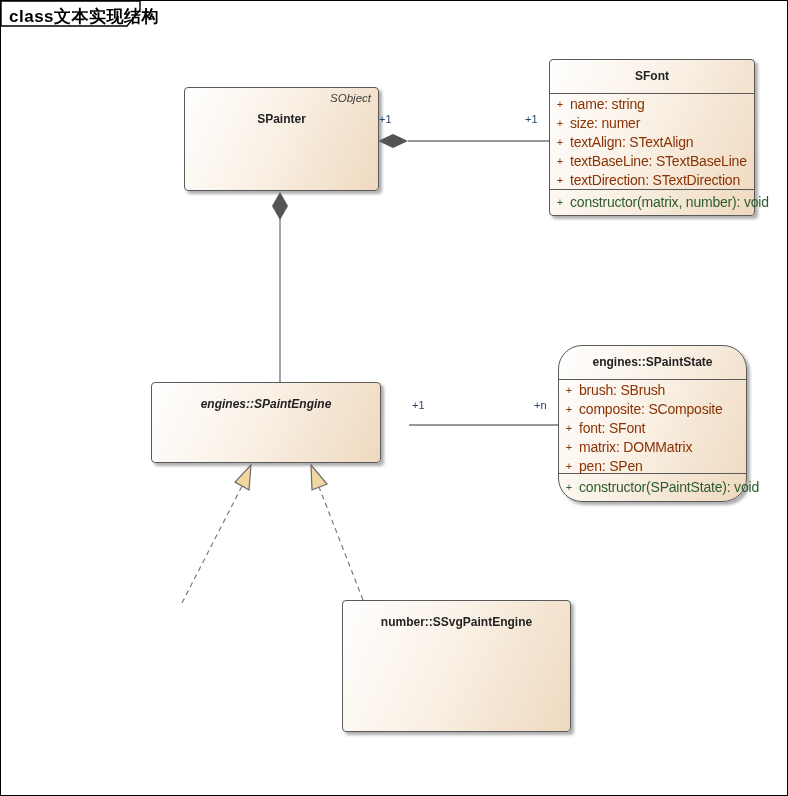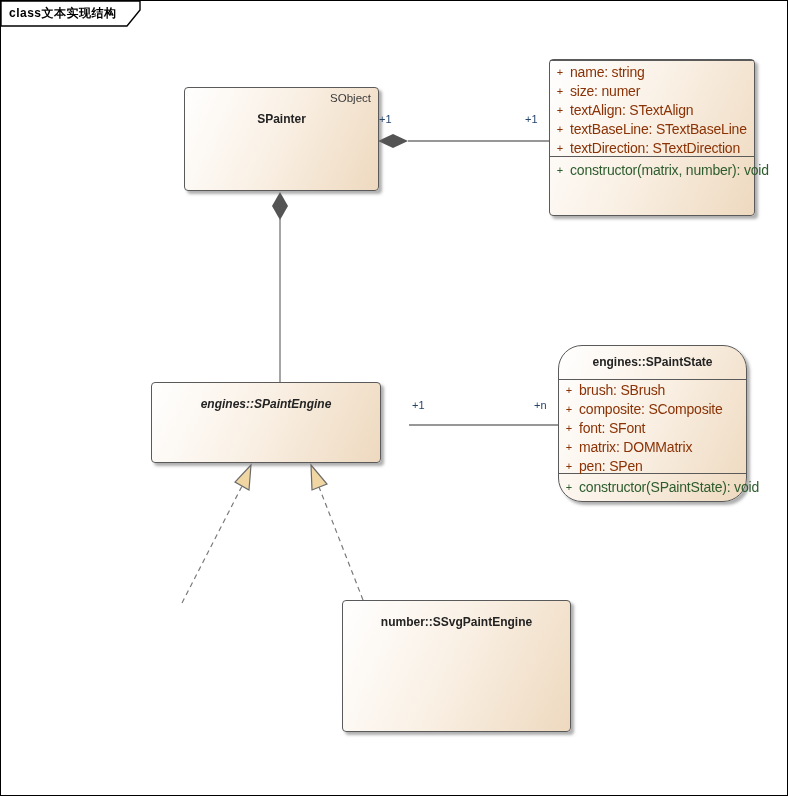--- a/index.html
+++ b/index.html
@@ -5,38 +5,38 @@
   html,body{margin:0;padding:0;background:#fff;}
   #canvas{
     position:relative;width:786px;height:794px;border:1px solid #000;
     background:#fff;overflow:hidden;
     font-family:"Liberation Sans",sans-serif;
   }
   
   .frame-tab{position:absolute;left:0;top:0;width:150px;height:28px;}
   .frame-tab svg{position:absolute;left:0;top:0;}
   .frame-tab .tab-label{
-    position:absolute;left:8px;top:4px;font-size:12px;font-weight:bold;color:#000;
+    position:absolute;left:8px;top:4px;font-size:17px;font-weight:bold;color:#000;
     white-space:nowrap;letter-spacing:0.5px;
   }
   
   .uml-class{
     position:absolute;box-sizing:border-box;
     border:1.4px solid #5a5a5a;border-radius:4px;
     background:linear-gradient(115deg,#ffffff 0%,#faf1e6 45%,#eed9bf 100%);
     box-shadow:3px 3px 3px rgba(110,110,110,0.55);
     color:#232323;
   }
   .uml-title{
     text-align:center;font-size:12px;font-weight:bold;color:#232323;
     white-space:nowrap;
   }
   .uml-title.abstract{font-style:italic;}
   .stereotype{
-    position:absolute;top:4px;right:7px;font-size:11.5px;color:#3a3a3a;
+    position:absolute;top:4px;right:7px;font-size:11.5px;font-style:italic;color:#3a3a3a;
   }
   .compartment{border-top:1.2px solid #5a5a5a;box-sizing:border-box;}
   .member-row{display:flex;align-items:center;height:19px;white-space:nowrap;}
   .member-vis{width:20px;text-align:center;flex:0 0 20px;font-size:11px;}
   .member-text{font-size:14px;letter-spacing:-0.2px;}
   .attr .member-vis,.attr .member-text{color:#8a3205;}
   .oper .member-vis,.oper .member-text{color:#2d5c2d;}
   
   .mult{
     position:absolute;font-size:11px;color:#26456b;white-space:nowrap;
@@ -83,20 +83,23 @@
     </svg>
     <span class="tab-label">class文本实现结构</span>
   </div>
 
   <div class="uml-class" style="left:183px;top:86px;width:195px;height:104px;">
     <span class="stereotype">SObject</span>
     <div class="uml-title" style="margin-top:24px;">SPainter</div>
   </div>
 
   <div class="uml-class" style="left:548px;top:58px;width:206px;height:157px;">
+    <div style="height:32.5px;display:flex;align-items:center;justify-content:center;">
+      <div class="uml-title">SFont</div>
+    </div>
     <div class="compartment" style="height:96px;padding-top:1px;">
       <div class="member-row attr">
         <span class="member-vis">+</span>
         <span class="member-text">name: string</span>
       </div>
       <div class="member-row attr">
         <span class="member-vis">+</span>
         <span class="member-text">size: numer</span>
       </div>
       <div class="member-row attr">

